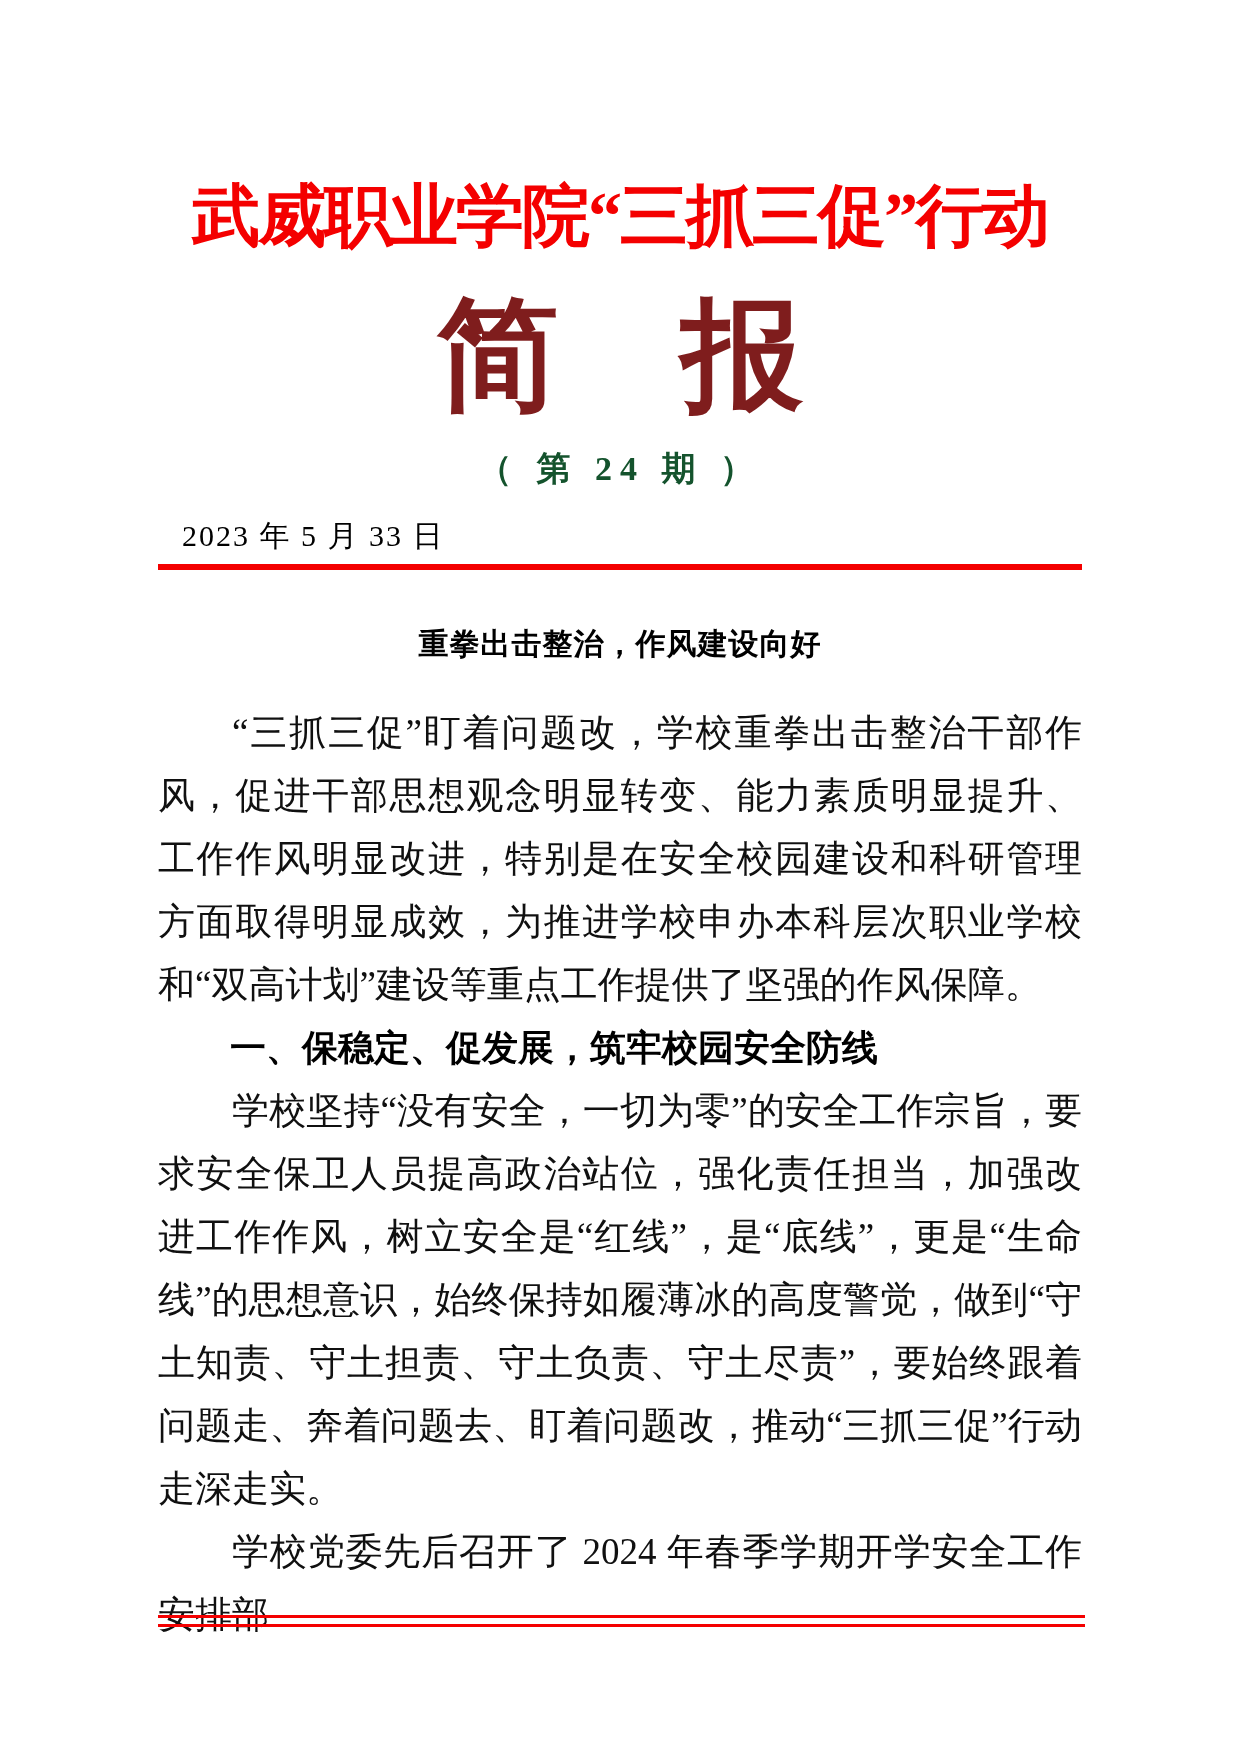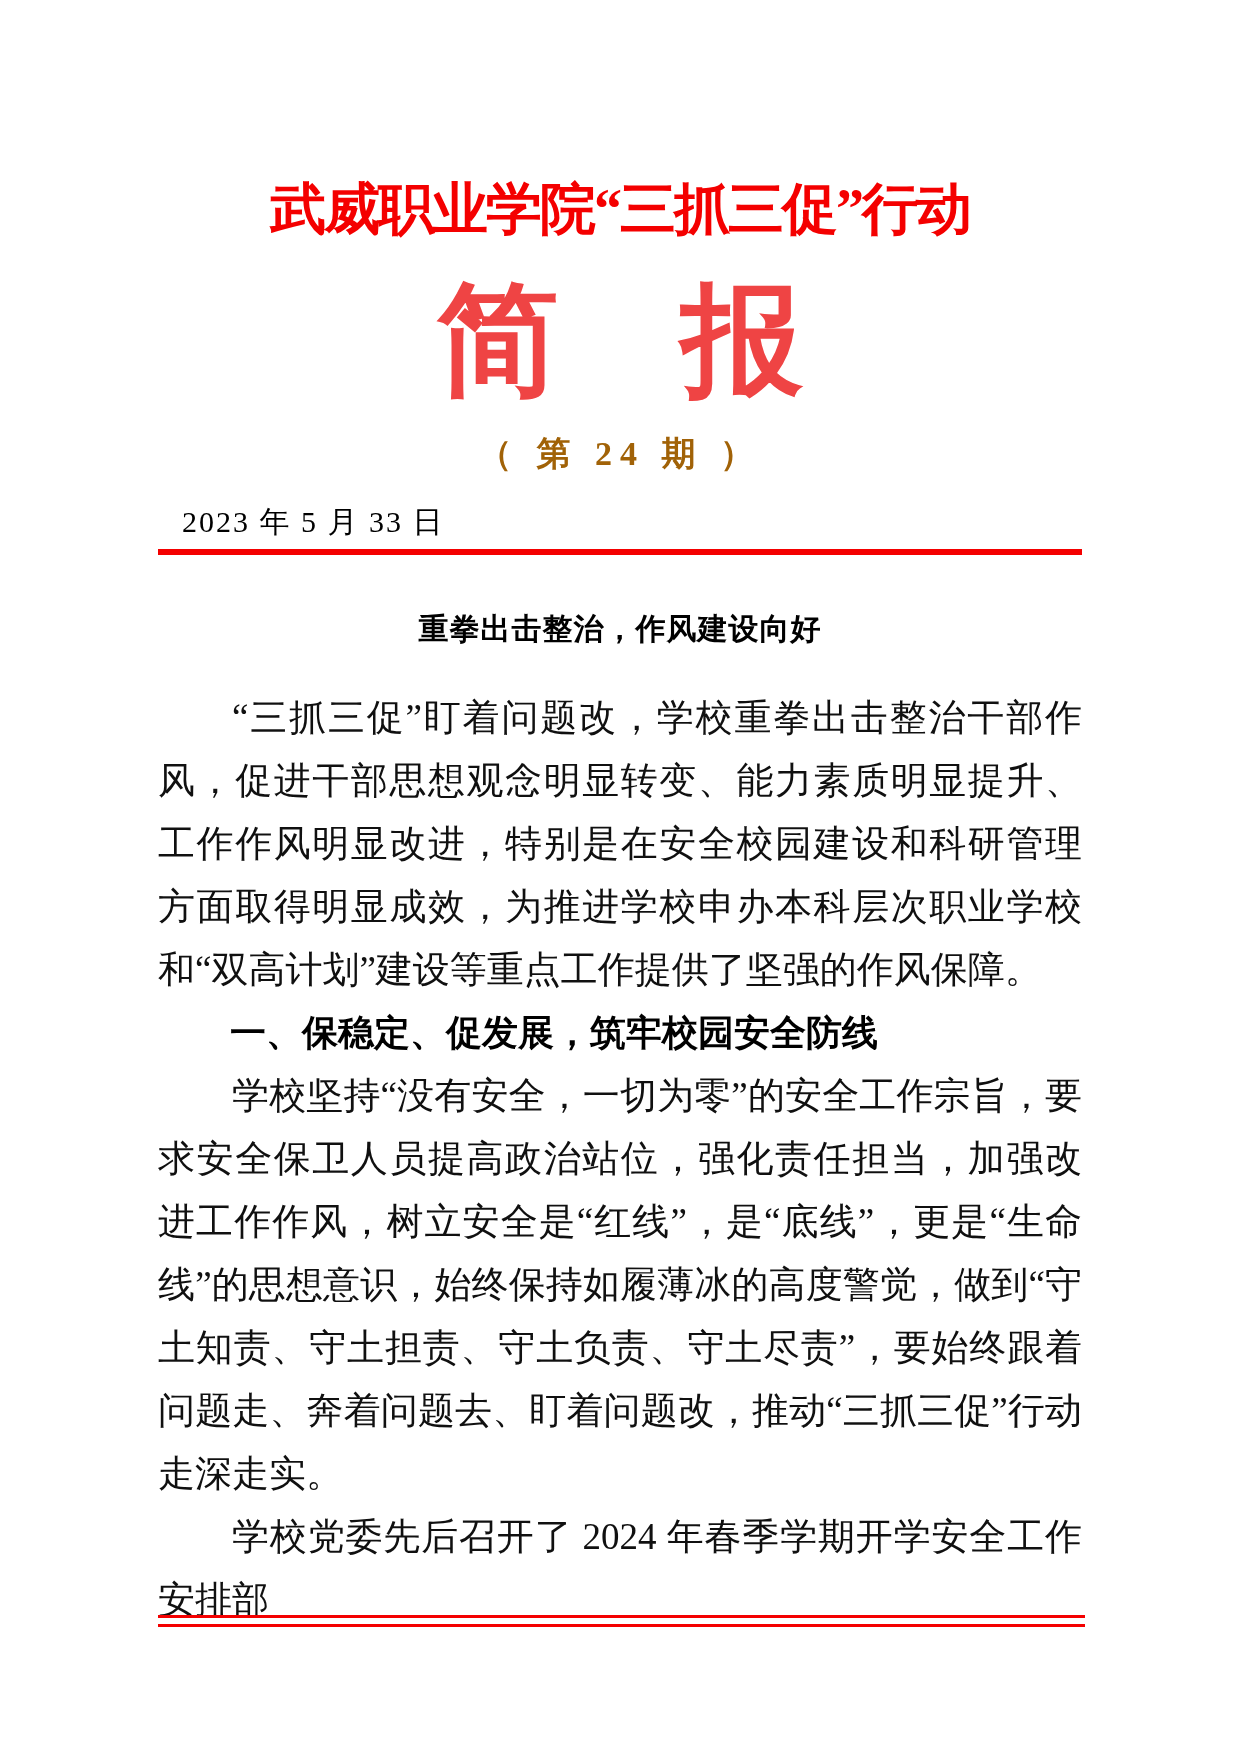--- a/index.html
+++ b/index.html
@@ -18,42 +18,42 @@
   .page {
     position: absolute;
     top: 0; left: 0;
     width: 1240px;
     height: 1754px;
     box-sizing: border-box;
     padding: 175px 158px 0 158px;
   }
   .masthead-title {
     margin: 0;
-    font-size: 56px;
+    font-size: 68px;
     line-height: 1.22;
     font-weight: bold;
     color: #f40000;
     text-align: center;
     letter-spacing: -2px;
     white-space: nowrap;
   }
   .masthead-brief {
     margin: 26px 0 15px 0;
     font-size: 122px;
     line-height: 1.18;
     font-weight: bold;
-    color: #ef4444;
+    color: #7f1d1d;
     text-align: center;
   }
   .issue-number {
     margin-top: 20px;
     font-size: 34px;
     line-height: 1.25;
     font-weight: bold;
-    color: #a16207;
+    color: #14532d;
     text-align: center;
     letter-spacing: 8px;
   }
   .issuer-row {
     margin-top: 26px;
     display: flex;
     justify-content: space-between;
     align-items: baseline;
     font-size: 30px;
     line-height: 1.35;

